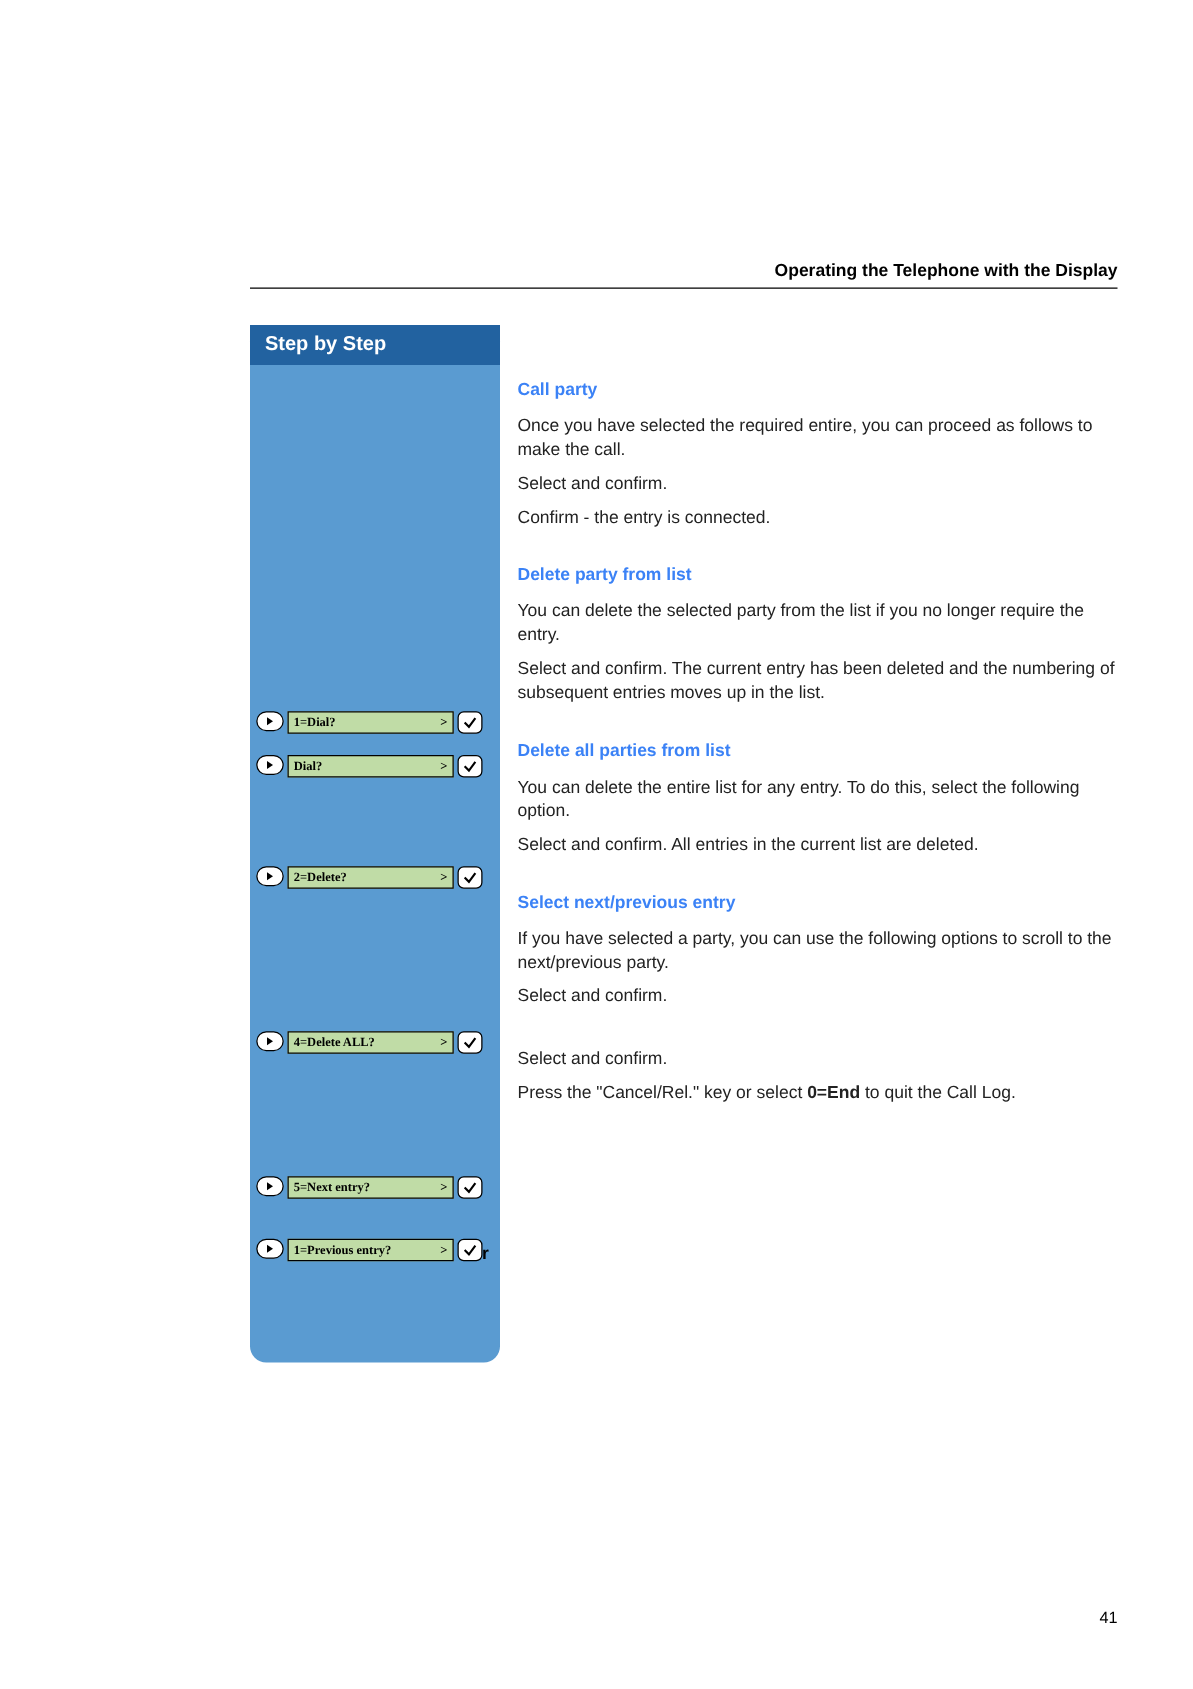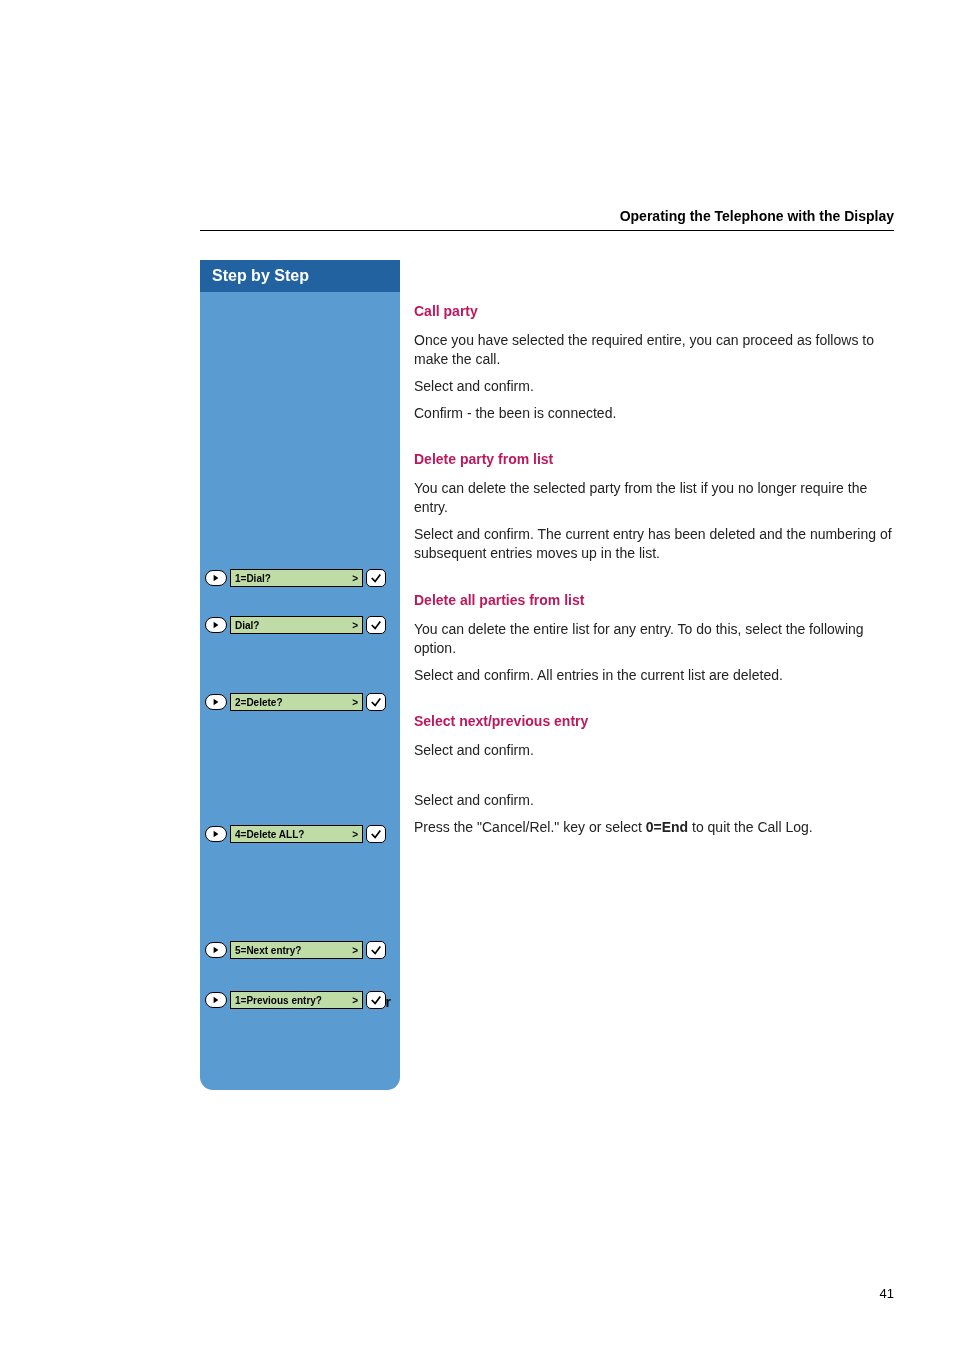--- a/index.html
+++ b/index.html
@@ -50,42 +50,43 @@
   .content {
     position: absolute;
     left: 414px;
     top: 260px;
     width: 485px;
     font-size: 14px;
     line-height: 1.35;
     color: #222;
   }
   .section-title {
-    color: #be185d;
+    color: #3b82f6;
     font-weight: bold;
     margin-top: 28px;
     margin-bottom: 10px;
   }
   .section-title.first {
     margin-top: 42px;
   }
   .content p {
     margin-bottom: 8px;
   }
   .step-icons {
     position: absolute;
     left: 200px;
     width: 200px;
   }
   .step-row {
     position: absolute;
     display: flex;
-    align-items: center;
+    align-items: flex-start;
     gap: 3px;
     padding-left: 5px;
+    font-family: Liberation Serif, serif;
   }
   .nav-icon {
     width: 22px;
     height: 16px;
     border: 1.5px solid #000;
     border-radius: 8px / 8px;
     background: #fff;
     display: flex;
     align-items: center;
     justify-content: center;
@@ -159,21 +160,21 @@
         <span>1=Dial?</span>
         <span>&gt;</span>
       </span>
       <span class="check-icon">
         <svg viewBox="0 0 14 14">
             <path d="M2 7 L6 11 L12 3" stroke="#000" stroke-width="2" fill="none"></path>
           </svg>
       </span>
     </div>
 
-    <div class="step-row" style="top:416px;">
+    <div class="step-row" style="top:404px;">
       <span class="nav-icon">
         <svg viewBox="0 0 10 10">
             <path d="M2 1 L8 5 L2 9 Z" fill="#000"></path>
           </svg>
       </span>
       <span class="display-box">
         <span>Dial?</span>
         <span>&gt;</span>
       </span>
       <span class="check-icon">
@@ -252,31 +253,32 @@
           </svg>
       </span>
     </div>
 
   </div>
 
   <div class="content">
     <div class="section-title first">Call party</div>
     <p>Once you have selected the required entire, you can proceed as follows to make the call.</p>
     <p>Select and confirm.</p>
-    <p>Confirm - the been is connected.</p>
+    <p>Confirm - the entry is connected.</p>
 
     <div class="section-title">Delete party from list</div>
     <p>You can delete the selected party from the list if you no longer require the entry.</p>
     <p>Select and confirm. The current entry has been deleted and the numbering of subsequent entries moves up in the list.</p>
 
     <div class="section-title">Delete all parties from list</div>
     <p>You can delete the entire list for any entry. To do this, select the following option.</p>
     <p>Select and confirm. All entries in the current list are deleted.</p>
 
     <div class="section-title">Select next/previous entry</div>
+    <p>If you have selected a party, you can use the following options to scroll to the next/previous party.</p>
     <p>Select and confirm.</p>
     <p style="margin-top:31px;">Select and confirm.</p>
     <p>
       <span>Press the "Cancel/Rel." key or select </span><b>0=End</b><span> to quit the Call Log.</span>
     </p>
   </div>
 
   <div class="page-number">41</div>
 </div>
 

